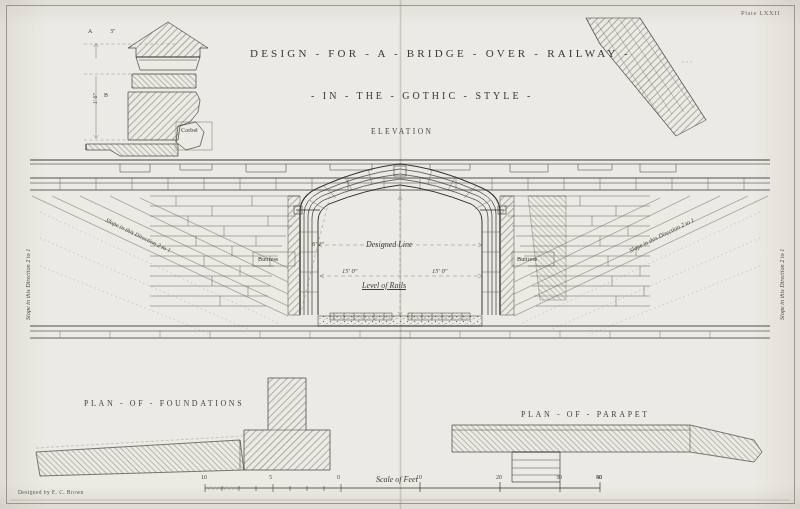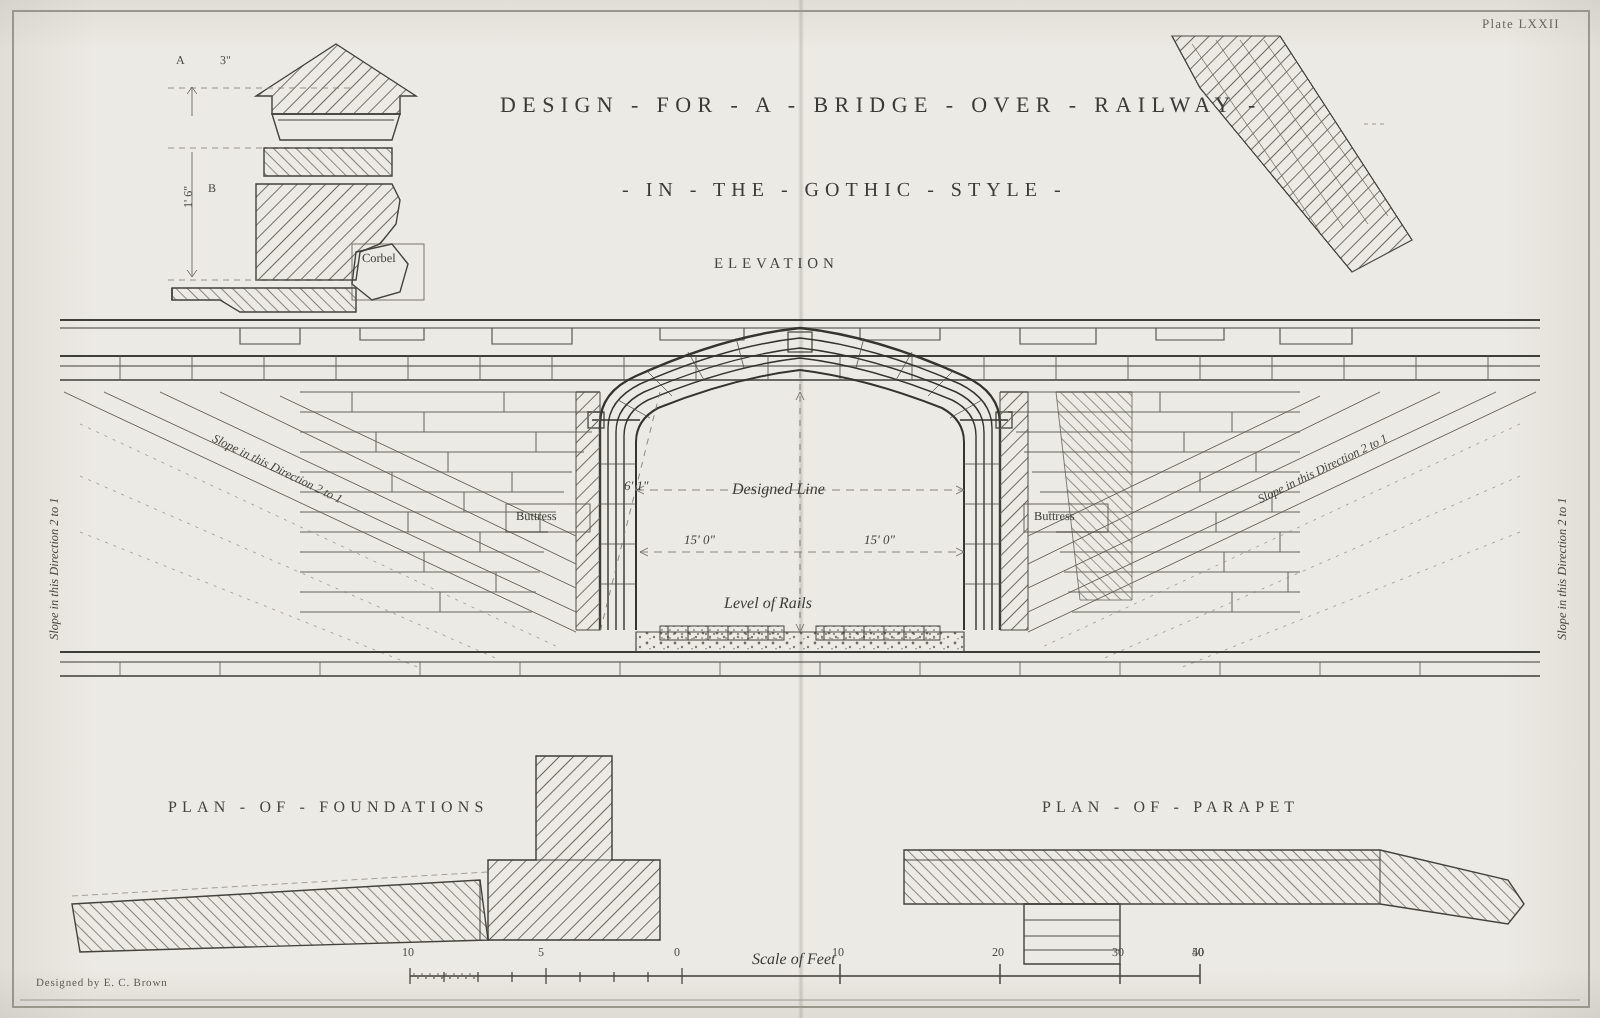--- a/index.html
+++ b/index.html
@@ -285,45 +285,45 @@
       <rect x="205" y="486" width="34" height="4" fill="url(#stipple)" stroke="none"></rect>
 
       <line x1="10" y1="500" x2="790" y2="500" stroke="#9c988e" stroke-width=".5"></line>
     </g>
   </svg>
 
   <div class="txt plate" style="left:741px;top:9px;">Plate LXXII</div>
 
   <div class="txt ttl2" style="left:311px;top:90px;">-  IN - THE  -  GOTHIC  -  STYLE  -</div>
   <div class="txt ttl" style="left:250px;top:47px;">DESIGN  -  FOR  -  A  -  BRIDGE  -  OVER  -  RAILWAY  -</div>
-  <div class="txt sub" style="left:357px;top:127px;">ELEVATION</div>
+  <div class="txt sub" style="left:371px;top:127px;">ELEVATION</div>
 
   <div class="txt lbl-box" style="left:181px;top:126px;">Corbel</div>
   <div class="txt tiny" style="left:88px;top:28px;">A</div>
   <div class="txt tiny" style="left:110px;top:28px;">3"</div>
   <div class="txt tiny" style="left:104px;top:92px;">B</div>
   <div class="txt tiny rot-l" style="left:92px;top:104px;">1' 6"</div>
 
   <div class="txt script" style="left:366px;top:240px;">Designed  Line</div>
-  <div class="txt script" style="left:362px;top:297px;">Level  of  Rails</div>
+  <div class="txt script" style="left:362px;top:281px;text-decoration:underline;">Level  of  Rails</div>
   <div class="txt dim" style="left:342px;top:267px;">15'  0"</div>
   <div class="txt dim" style="left:432px;top:267px;">15'  0"</div>
   <div class="txt dim" style="left:312px;top:240px;">6' 1"</div>
 
   <div class="txt lbl-box" style="left:258px;top:255px;">Buttress</div>
   <div class="txt lbl-box" style="left:517px;top:255px;">Buttress</div>
 
   <div class="txt script-sm" style="left:108px;top:216px;transform-origin:0 0;transform:rotate(26deg);">Slope in this Direction 2 to 1</div>
   <div class="txt script-sm" style="left:692px;top:216px;transform-origin:0 0;transform:rotate(-26deg) translateX(-100%);">Slope in this Direction 2 to 1</div>
 
   <div class="txt script-sm rot-l" style="left:24px;top:320px;">Slope in this Direction 2 to 1</div>
   <div class="txt script-sm rot-r" style="left:778px;top:320px;">Slope in this Direction 2 to 1</div>
 
   <div class="txt plan-ttl" style="left:70px;top:399px;padding-left:14px;">PLAN  -  OF  -  FOUNDATIONS</div>
-  <div class="txt plan-ttl" style="left:489px;top:399px;padding-left:32px;">PLAN  -  OF  -  PARAPET</div>
+  <div class="txt plan-ttl" style="left:489px;top:410px;padding-left:32px;">PLAN  -  OF  -  PARAPET</div>
 
   <div class="txt script" style="left:376px;top:475px;">Scale of Feet</div>
   <div id="scale-ticks">
       <div class="txt tiny" style="left: 201px; top: 474px;">10</div>
       <div class="txt tiny" style="left: 269px; top: 474px;">5</div>
       <div class="txt tiny" style="left: 337px; top: 474px;">0</div>
       <div class="txt tiny" style="left: 416px; top: 474px;">10</div>
       <div class="txt tiny" style="left: 496px; top: 474px;">20</div>
       <div class="txt tiny" style="left: 556px; top: 474px;">30</div>
       <div class="txt tiny" style="left: 596px; top: 474px;">40</div>

